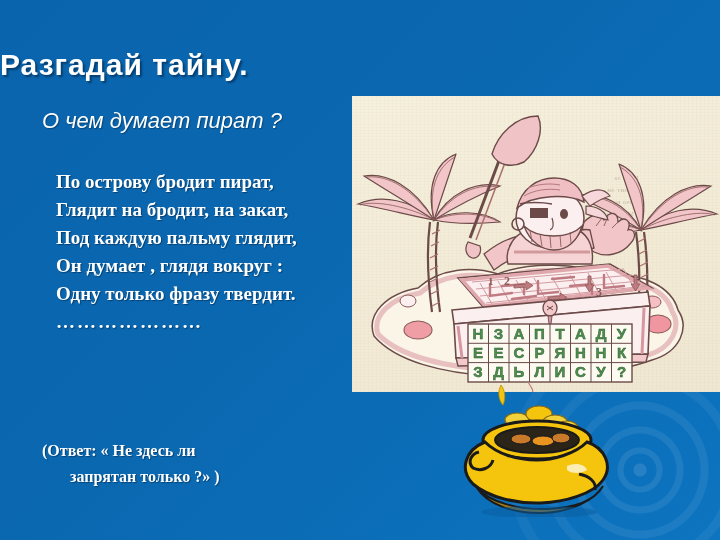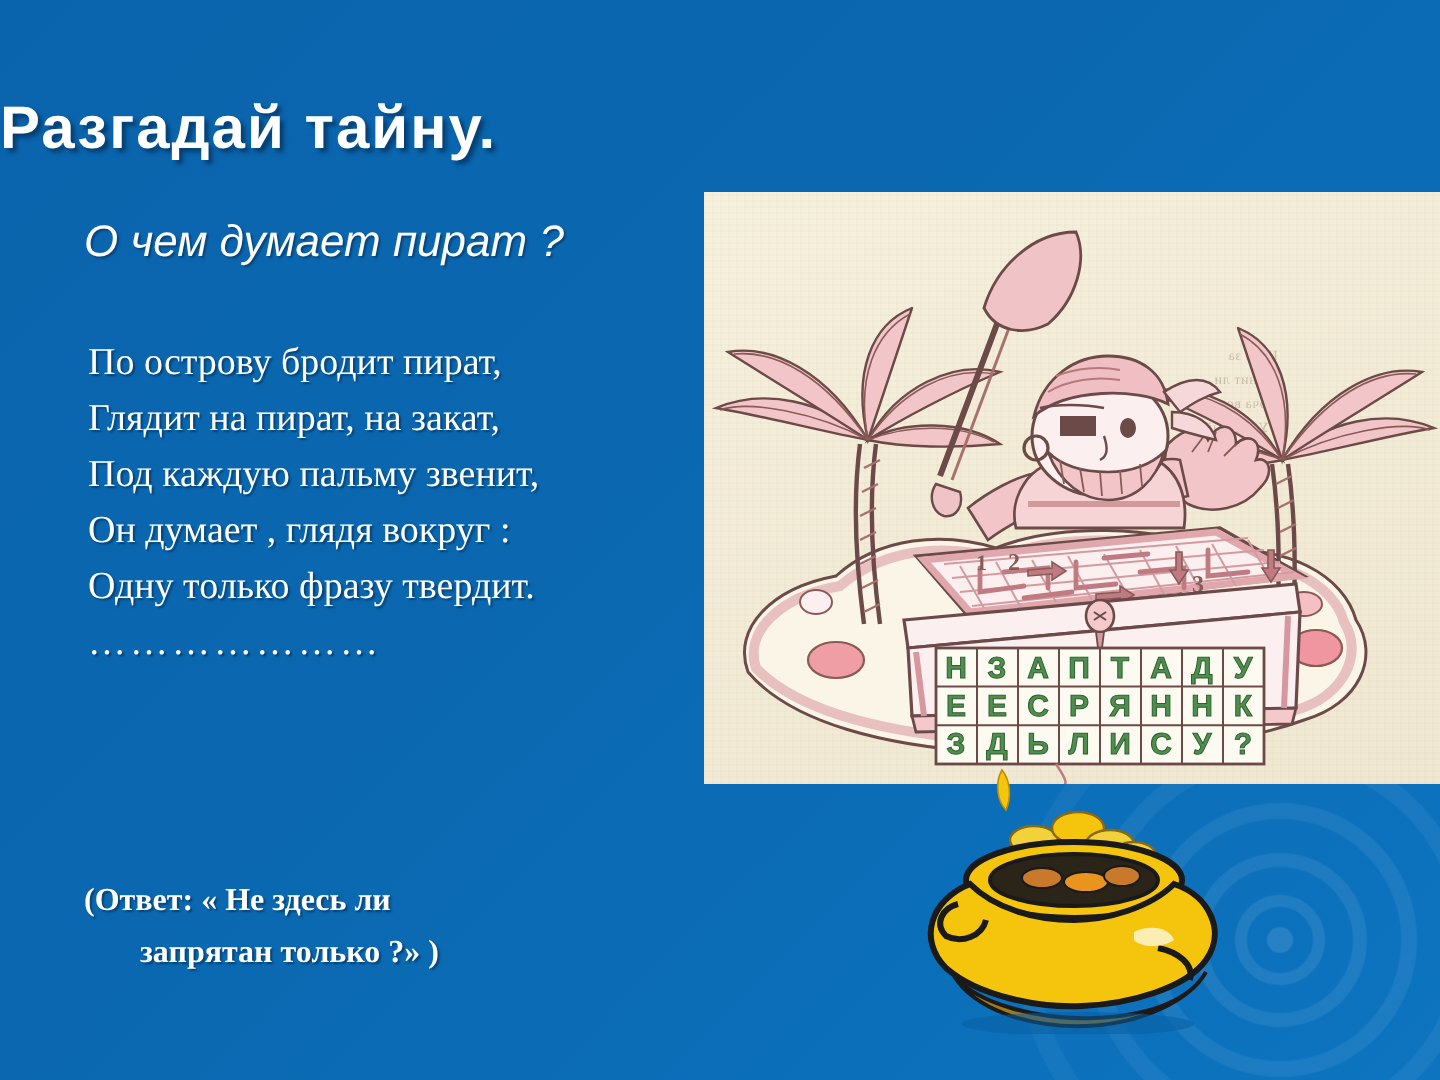--- a/index.html
+++ b/index.html
@@ -29,23 +29,23 @@
   }
 
   
   .subtitle{
     position:absolute;left:42px;top:108px;width:300px;
     color:#ffffff;font-size:22px;font-style:italic;font-weight:normal;
     text-shadow:1px 1px 1px rgba(0,30,60,.45);
     font-family:"Liberation Sans", sans-serif;
   }
   .poem{
-    position:absolute;left:44px;top:168px;width:320px;
+    position:absolute;left:56px;top:168px;width:320px;
     font-family:"Liberation Serif", serif;
-    color:#ffffff;font-size:19px;font-weight:normal;line-height:28px;
+    color:#ffffff;font-size:19px;font-weight:bold;line-height:28px;
     text-shadow:1px 1px 1px rgba(0,28,56,.5);
   }
   .poem .line{white-space:nowrap;}
   .ellipsis{
     letter-spacing:2px;font-size:19px;
   }
   .answer{
     position:absolute;left:42px;top:438px;width:330px;
     font-family:"Liberation Serif", serif;
     color:#ffffff;font-size:16px;font-weight:bold;line-height:26px;
@@ -81,22 +81,22 @@
 <body>
 
 <div id="slide">
 
   <div class="title">Разгадай  тайну.</div>
 
   <div class="subtitle">О чем думает пират ?</div>
 
   <div class="poem">
     <div class="line">По  острову бродит пират,</div>
-    <div class="line">Глядит на пират, на закат,</div>
-    <div class="line">Под каждую пальму звенит,</div>
+    <div class="line">Глядит на бродит, на закат,</div>
+    <div class="line">Под каждую пальму глядит,</div>
     <div class="line">Он думает , глядя вокруг :</div>
     <div class="line">Одну только фразу твердит.</div>
     <div class="line ellipsis">…………………</div>
   </div>
 
   <div class="answer">
     <span>(Ответ: « Не здесь ли</span>
     <span class="ans2">запрятан только  ?» )</span>
   </div>
 

